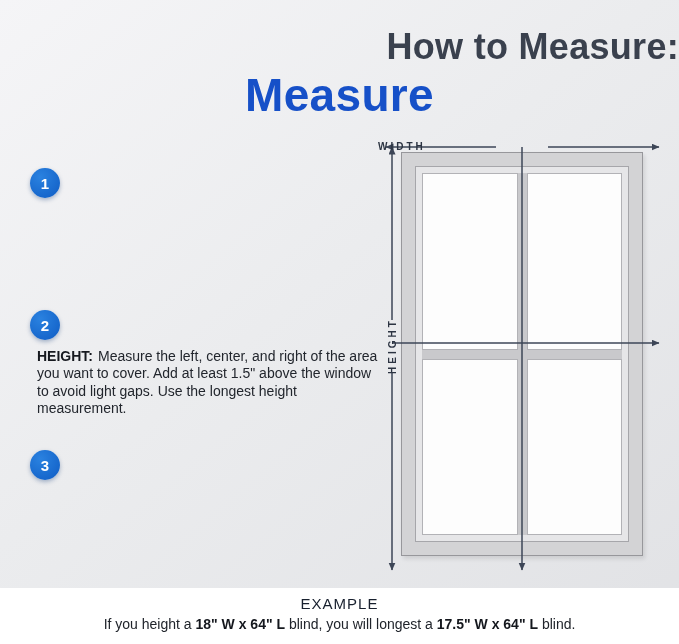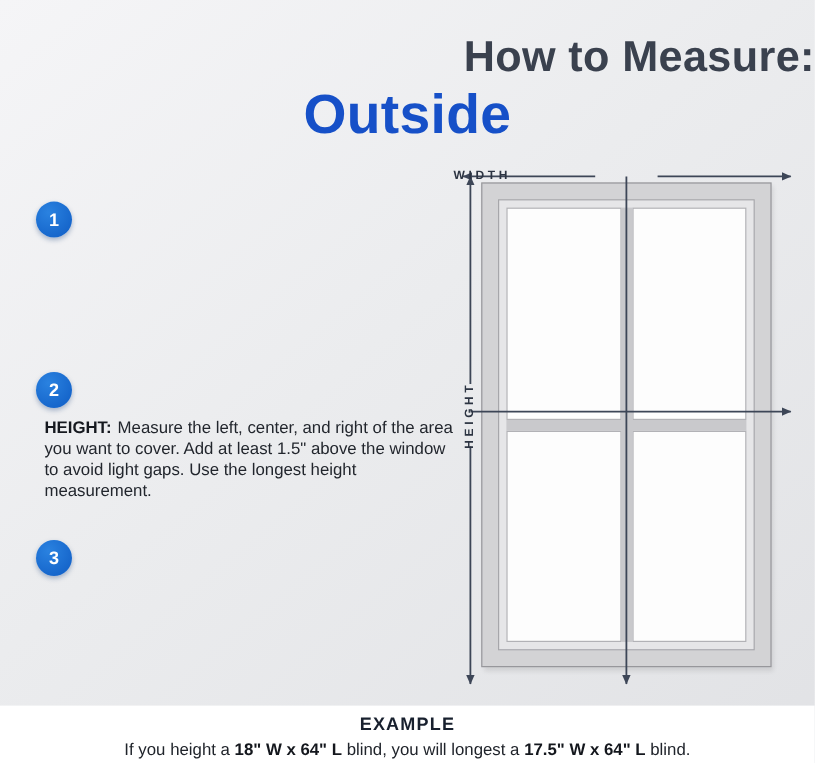--- a/index.html
+++ b/index.html
@@ -68,34 +68,34 @@
     font-size: 10px; font-weight: 700; letter-spacing: 3px; color: #2c3442; z-index: 3;
     white-space: nowrap;
   }
 
   
   .footer {
     position: absolute; left: 0; right: 0; bottom: 0; height: 56px;
     background: #ffffff; text-align: center; padding-top: 7px; box-sizing: border-box;
   }
   .example-heading {
-    font-size: 15px; font-weight: 700; letter-spacing: 1px; color: #18202e;
+    font-size: 15px; font-weight: 400; letter-spacing: 1px; color: #18202e;
   }
   .example-text { margin: 4px 0 0 0; font-size: 14px; color: #20242b; }
   .example-text strong { font-weight: 700; color: #14171d; }
 </style>
 </head>
 <body>
 
 <div class="canvas">
 
   <header class="title">
     <div class="title-line1">How to Measure:</div>
     <div class="title-line2">
-      <span class="accent">Outside</span>
+      <span class="accent">Measure</span>
     </div>
   </header>
 
   <section class="step step1">
     <div class="badge">1</div>
   </section>
 
   <section class="step step2">
     <div class="badge">2</div>
     <p class="step-text"><strong class="step-label">HEIGHT:</strong><span>Measure the left, center, and right of the area you want to cover. Add at least 1.5" above the window to avoid light gaps. Use the longest height measurement.</span></p>

